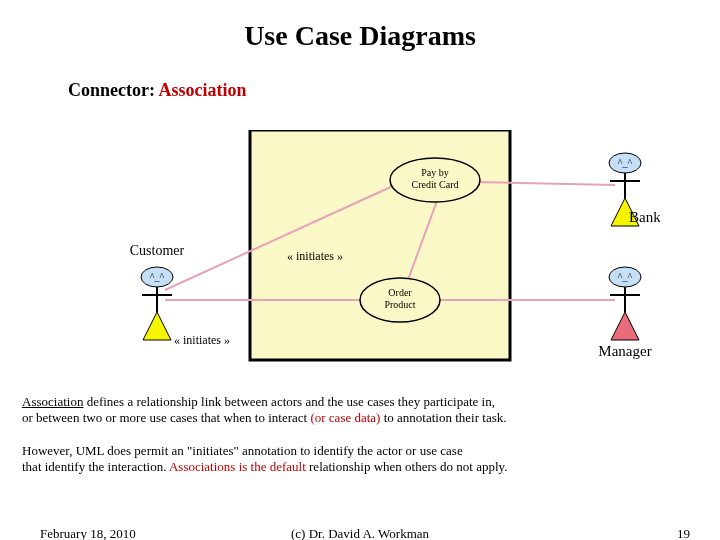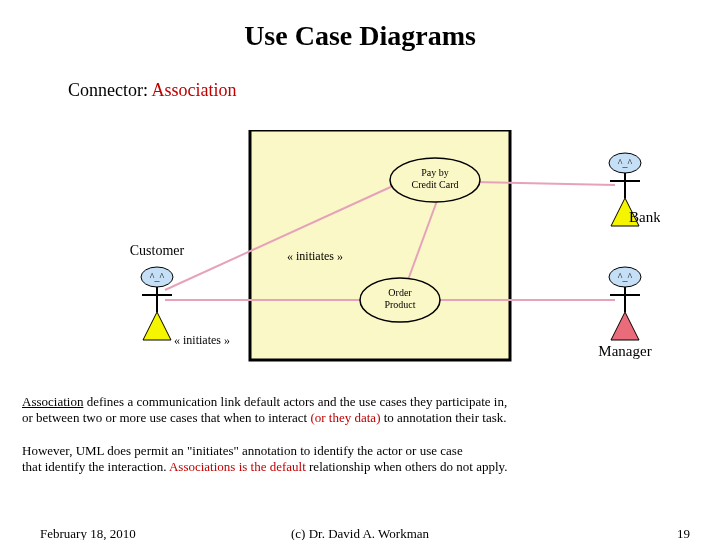--- a/index.html
+++ b/index.html
@@ -1,18 +1,18 @@
 <!DOCTYPE html>
 <html><head>
 <meta charset="utf-8">
 <style>
   html,body{margin:0;padding:0;width:720px;height:540px;font-family:"Times New Roman",Times,serif;background:#fff;color:#000}
   .slide{position:relative;width:720px;height:540px}
   .title{position:absolute;top:20px;left:0;right:0;text-align:center;font-size:28px;font-weight:bold}
-  .sub{position:absolute;top:80px;left:68px;font-size:18px;font-weight:normal}
+  .sub{position:absolute;top:80px;left:68px;font-size:18px;font-weight:bold}
   .sub .kw{color:#c00000}
   .canvas{position:absolute;top:130px;left:60px;width:600px;height:240px}
   .body{position:absolute;top:394px;left:22px;right:22px;font-size:13px;line-height:1.25}
   .body .u{text-decoration:underline}
   .body .r{color:#c00000}
   .footer{position:absolute;bottom:14px;left:0;right:0;font-size:13px}
   .fd{position:absolute;left:40px}
   .fc{position:absolute;left:0;right:0;text-align:center}
   .fp{position:absolute;right:30px}
   svg text{font-family:"Times New Roman",Times,serif}
@@ -79,22 +79,22 @@
         <text x="565" y="150" text-anchor="middle" font-size="10">^_^</text>
         <line x1="565" y1="157" x2="565" y2="182" stroke="#000" stroke-width="2"></line>
         <line x1="550" y1="165" x2="580" y2="165" stroke="#000" stroke-width="2"></line>
         <polygon points="565,182 551,210 579,210" fill="#ea6b7a" stroke="#000"></polygon>
         <text x="565" y="226" text-anchor="middle" font-size="15">Manager</text>
       </g>
     </svg>
   </div>
 
   <div class="body">
-    <span class="u">Association</span><span> defines a communication link default actors and the use cases they participate in,</span><br>
-    <span>or between two or more use cases that when to interact </span><span class="r">(or they data)</span><span> to annotation their task.</span><br>
+    <span class="u">Association</span><span> defines a relationship link between actors and the use cases they participate in,</span><br>
+    <span>or between two or more use cases that when to interact </span><span class="r">(or case data)</span><span> to annotation their task.</span><br>
     <br>
     <span>However, UML does permit an "initiates" annotation to identify the actor or use case</span><br>
     <span>that identify the interaction.   </span><span class="r">Associations is the default</span><span> relationship when others do not apply.</span>
   </div>
 
   <div class="footer">
     <span class="fd">February 18, 2010</span>
     <span class="fc">(c) Dr. David A. Workman</span>
     <span class="fp">19</span>
   </div>

